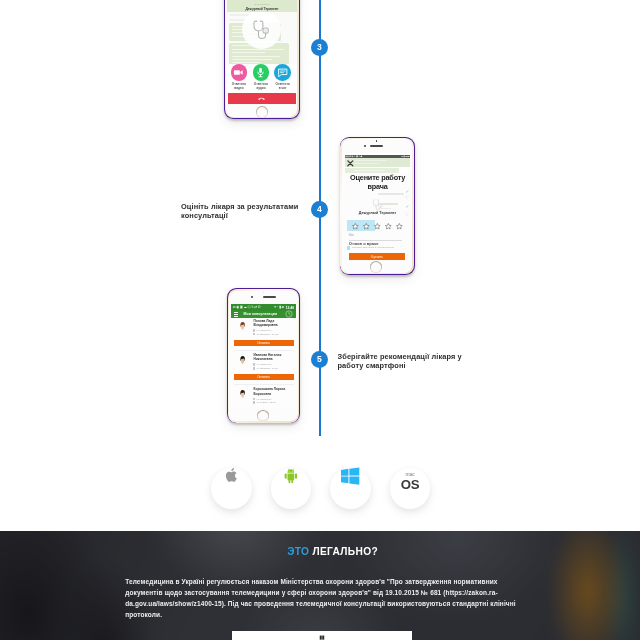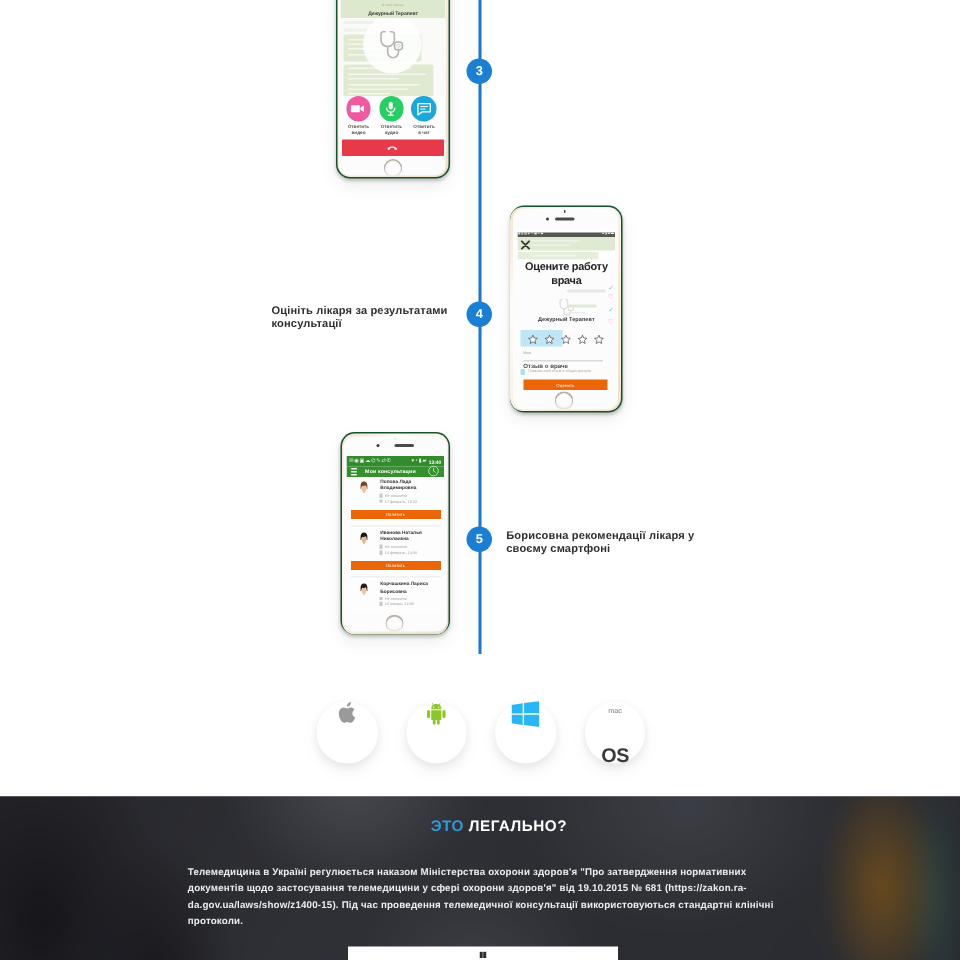--- a/index.html
+++ b/index.html
@@ -6,21 +6,21 @@
   html,body{margin:0;padding:0;}
   body{width:640px;height:640px;overflow:hidden;background:#ffffff;font-family:"Liberation Sans",sans-serif;}
   .page{position:relative;width:640px;height:640px;overflow:hidden;}
   .steps{position:absolute;left:0;top:0;width:640px;height:531px;background:#fff;}
   .timeline{position:absolute;left:318.5px;top:0;width:2px;height:436px;background:#1877d2;}
   .stepdot{position:absolute;width:17px;height:17px;border-radius:50%;background:#1b7fd4;color:#fff;
     font-size:8.6px;font-weight:bold;display:flex;align-items:center;justify-content:center;line-height:1;padding-bottom:.3px;box-sizing:border-box;}
   .steptext{position:absolute;font-size:7.4px;font-weight:bold;color:#2e2e2e;line-height:9.4px;letter-spacing:.1px;}
 
   
-  .phone{position:absolute;border-radius:9.5px;background:#14532d;
+  .phone{position:absolute;border-radius:9.5px;background:#4c1d95;
      box-shadow:0 1.5px 2.5px rgba(0,0,0,.22), 0 5px 12px rgba(0,0,0,.07);overflow:hidden;}
   .phone .bezel{position:absolute;left:.9px;right:.9px;top:.9px;bottom:.9px;border-radius:8.6px;
      background:linear-gradient(120deg,#f2e4d0,#fffcf7 26%,#f6ecdd 62%,#efe0ca);}
   .phone .face{position:absolute;left:2.2px;right:2.2px;top:2.2px;bottom:2.2px;border-radius:7.4px;background:#fcfcfc;}
   .phone .screen{position:absolute;overflow:hidden;background:#fff;}
   .phone .speaker{position:absolute;height:1.6px;border-radius:1px;background:#4a4a4a;}
   .phone .cam{position:absolute;width:2px;height:2px;border-radius:50%;background:#3a3a3a;}
   .phone .home{position:absolute;border-radius:50%;background:#fafafa;
      box-shadow:inset 0 .9px 0 .55px #b8ada0, inset 0 -.55px 0 .55px #e8e2d8;}
   .phone .home:after{content:"";position:absolute;left:1.4px;top:1.4px;right:1.4px;bottom:1.4px;
@@ -88,21 +88,21 @@
   .p3-name{position:absolute;left:22.2px;top:.9px;width:40px;font-size:3.2px;font-weight:bold;color:#333;line-height:4.5px;}
   .p3-meta{position:absolute;left:21.7px;top:11.4px;font-size:2.5px;color:#a3a3a3;line-height:3.4px;}
   .p3-meta i{display:inline-block;width:2.4px;height:2.4px;margin-right:1.1px;vertical-align:-.3px;}
   .p3-btn{position:absolute;left:2.2px;width:60px;height:6.2px;background:#ec6608;color:#fff;font-size:2.9px;
      display:flex;align-items:center;justify-content:center;}
   .p3-sep{position:absolute;left:2.2px;width:60px;height:.5px;background:#f0f0f0;}
 
   
   .osrow{position:absolute;left:211px;top:468.2px;width:240px;display:flex;gap:19.1px;}
   .osb{width:40.5px;height:40.5px;border-radius:50%;background:#fff;display:flex;flex-direction:column;
-     align-items:center;justify-content:space-between;box-shadow:0 2px 6px rgba(0,0,0,.07),0 5px 12px rgba(0,0,0,.05);flex:none;}
+     align-items:center;justify-content:flex-start;box-shadow:0 2px 6px rgba(0,0,0,.07),0 5px 12px rgba(0,0,0,.05);flex:none;}
   .macw{font-size:4.9px;color:#7e7e7e;letter-spacing:-.1px;line-height:5px;margin-top:4.2px;}
   .macb{font-size:13.2px;font-weight:bold;color:#3a3a3a;letter-spacing:-.3px;line-height:11px;margin-top:1.6px;}
 
   
   .legal{position:absolute;left:0;top:531px;width:640px;height:109px;overflow:hidden;background:#2b2d31;}
   .legal-bg{position:absolute;inset:-12px;
      background:
        radial-gradient(ellipse 62px 120px at 600px 72px, rgba(148,98,22,.95), rgba(148,98,22,0) 66%),
        radial-gradient(ellipse 30px 110px at 634px 78px, rgba(46,84,78,.95), rgba(46,84,78,0) 70%),
        radial-gradient(ellipse 120px 170px at 40px 95px, rgba(14,14,18,.95), rgba(14,14,18,0) 72%),
@@ -126,21 +126,21 @@
 </head>
 <body>
 
 <div class="page">
   <div class="steps">
     <div class="timeline"></div>
     <div class="stepdot" style="left:311px;top:39px">3</div>
     <div class="stepdot" style="left:311px;top:201px">4</div>
     <div class="steptext" style="left:181px;top:202px;width:122.5px;text-align:left">Оцініть лікаря за результатами консультації</div>
     <div class="stepdot" style="left:311px;top:351px">5</div>
-    <div class="steptext" style="left:337.5px;top:352px;width:145px">Борисовна рекомендації лікаря у своєму смартфоні</div>
+    <div class="steptext" style="left:337.5px;top:352px;width:145px">Зберігайте рекомендації лікаря у работу смартфоні</div>
 
     <div class="phone" id="phone1" style="left:223.9px;top:-82px;width:75.7px;height:201px">
       <div class="bezel"></div>
       <div class="face"></div>
       <div class="screen" style="left:3.3px;top:16px;width:69.6px;height:169.7px">
         <div class="p1-header">
           <div class="p1-hsmall">В сети сейчас</div>
           <div class="p1-hname">Дежурный Терапевт</div>
         </div>
         <div class="p1-body">

